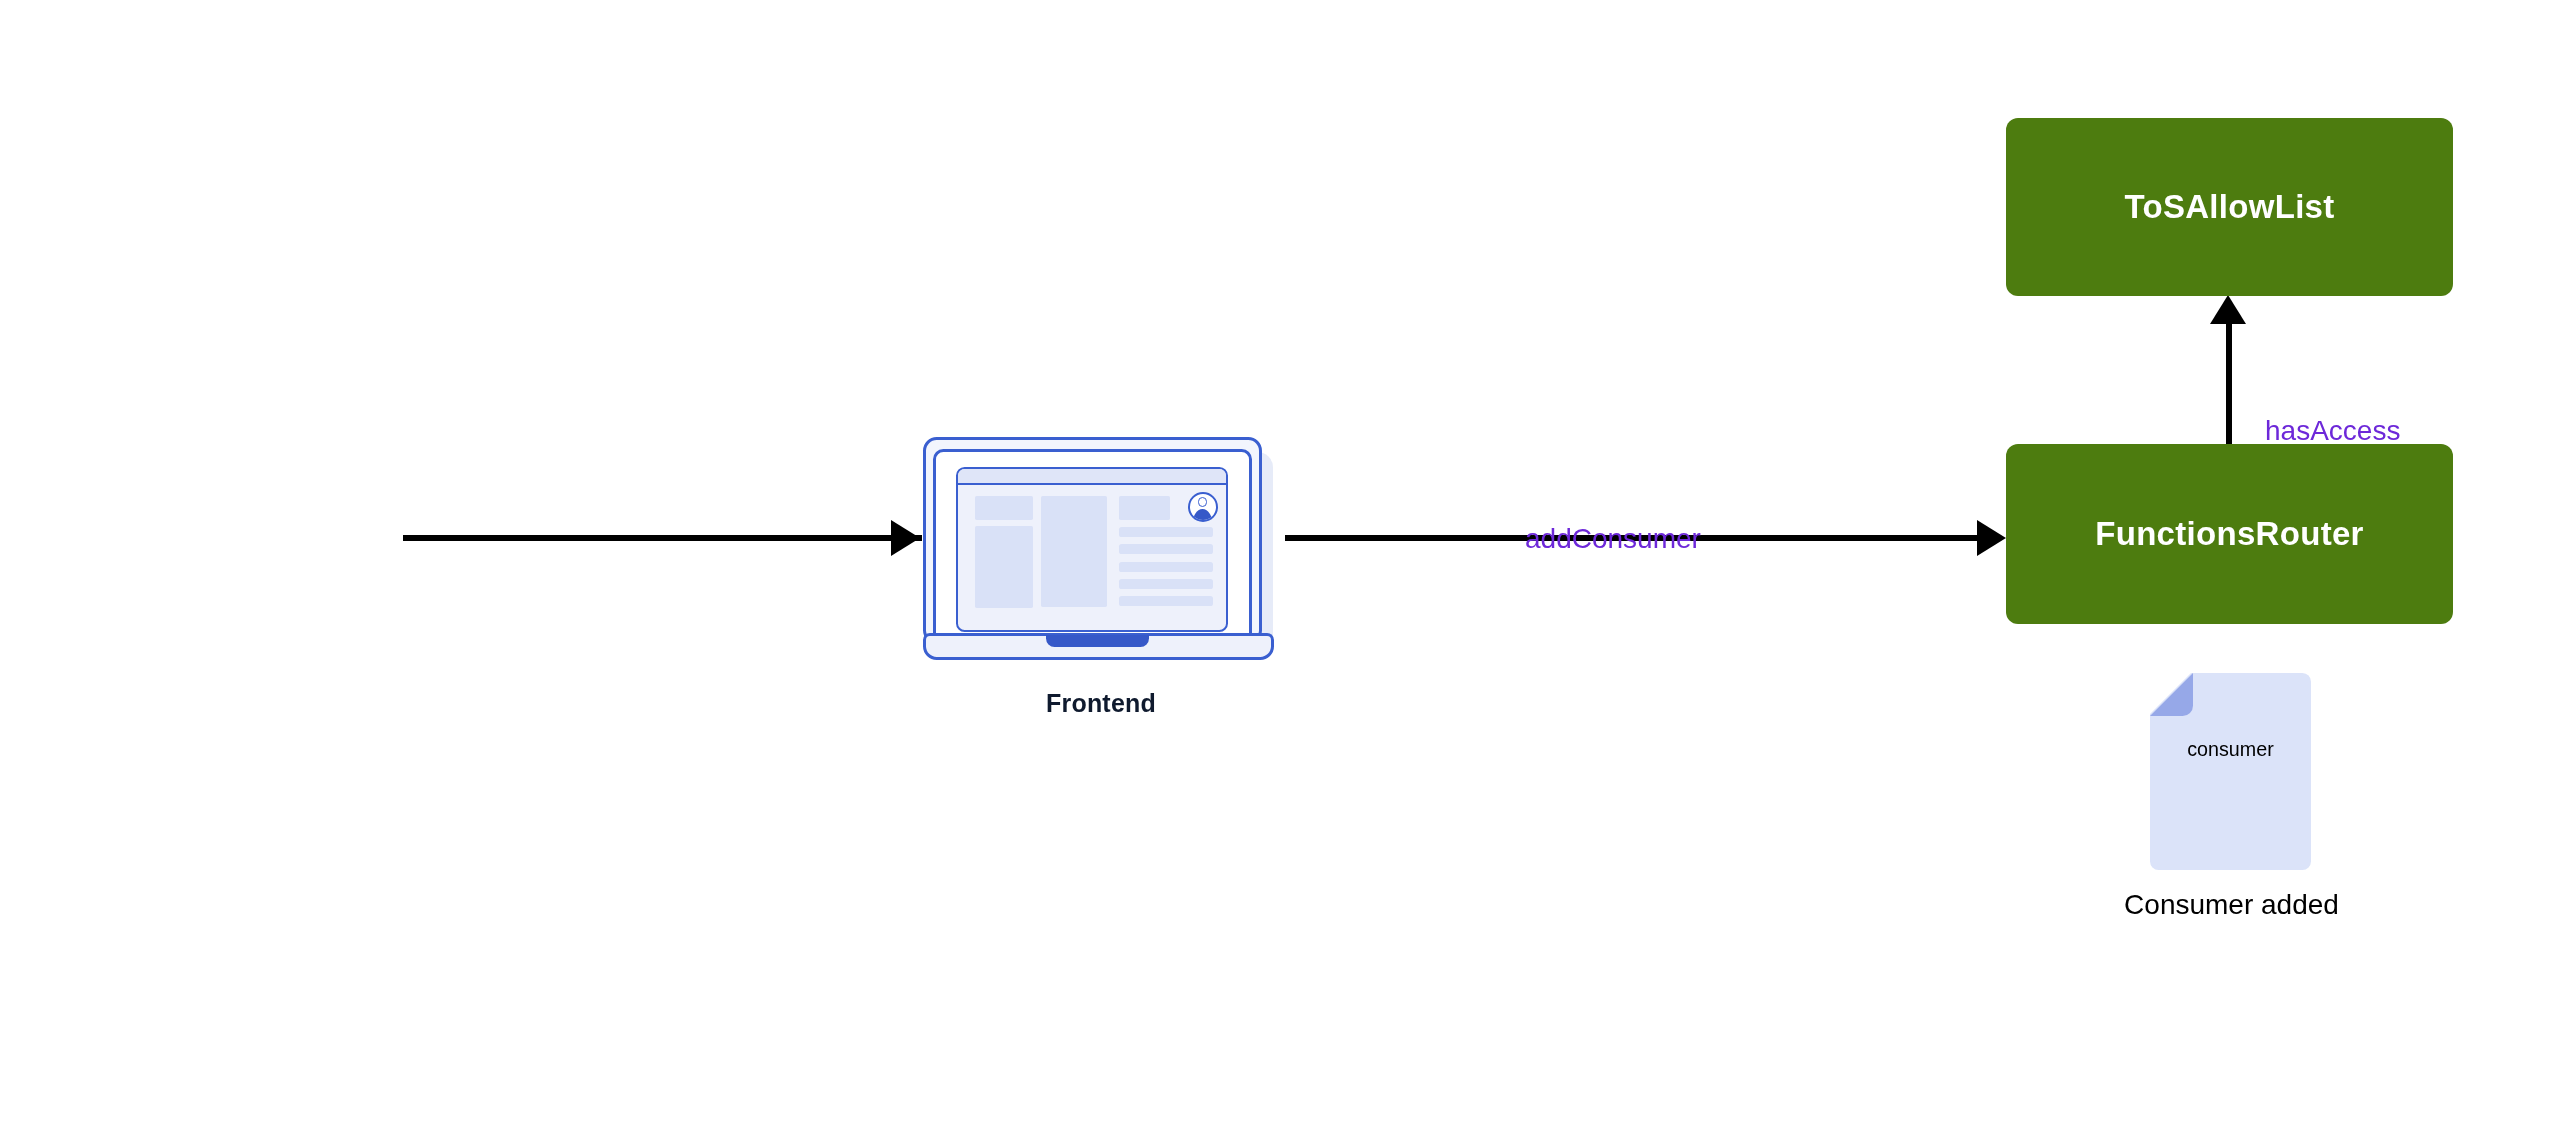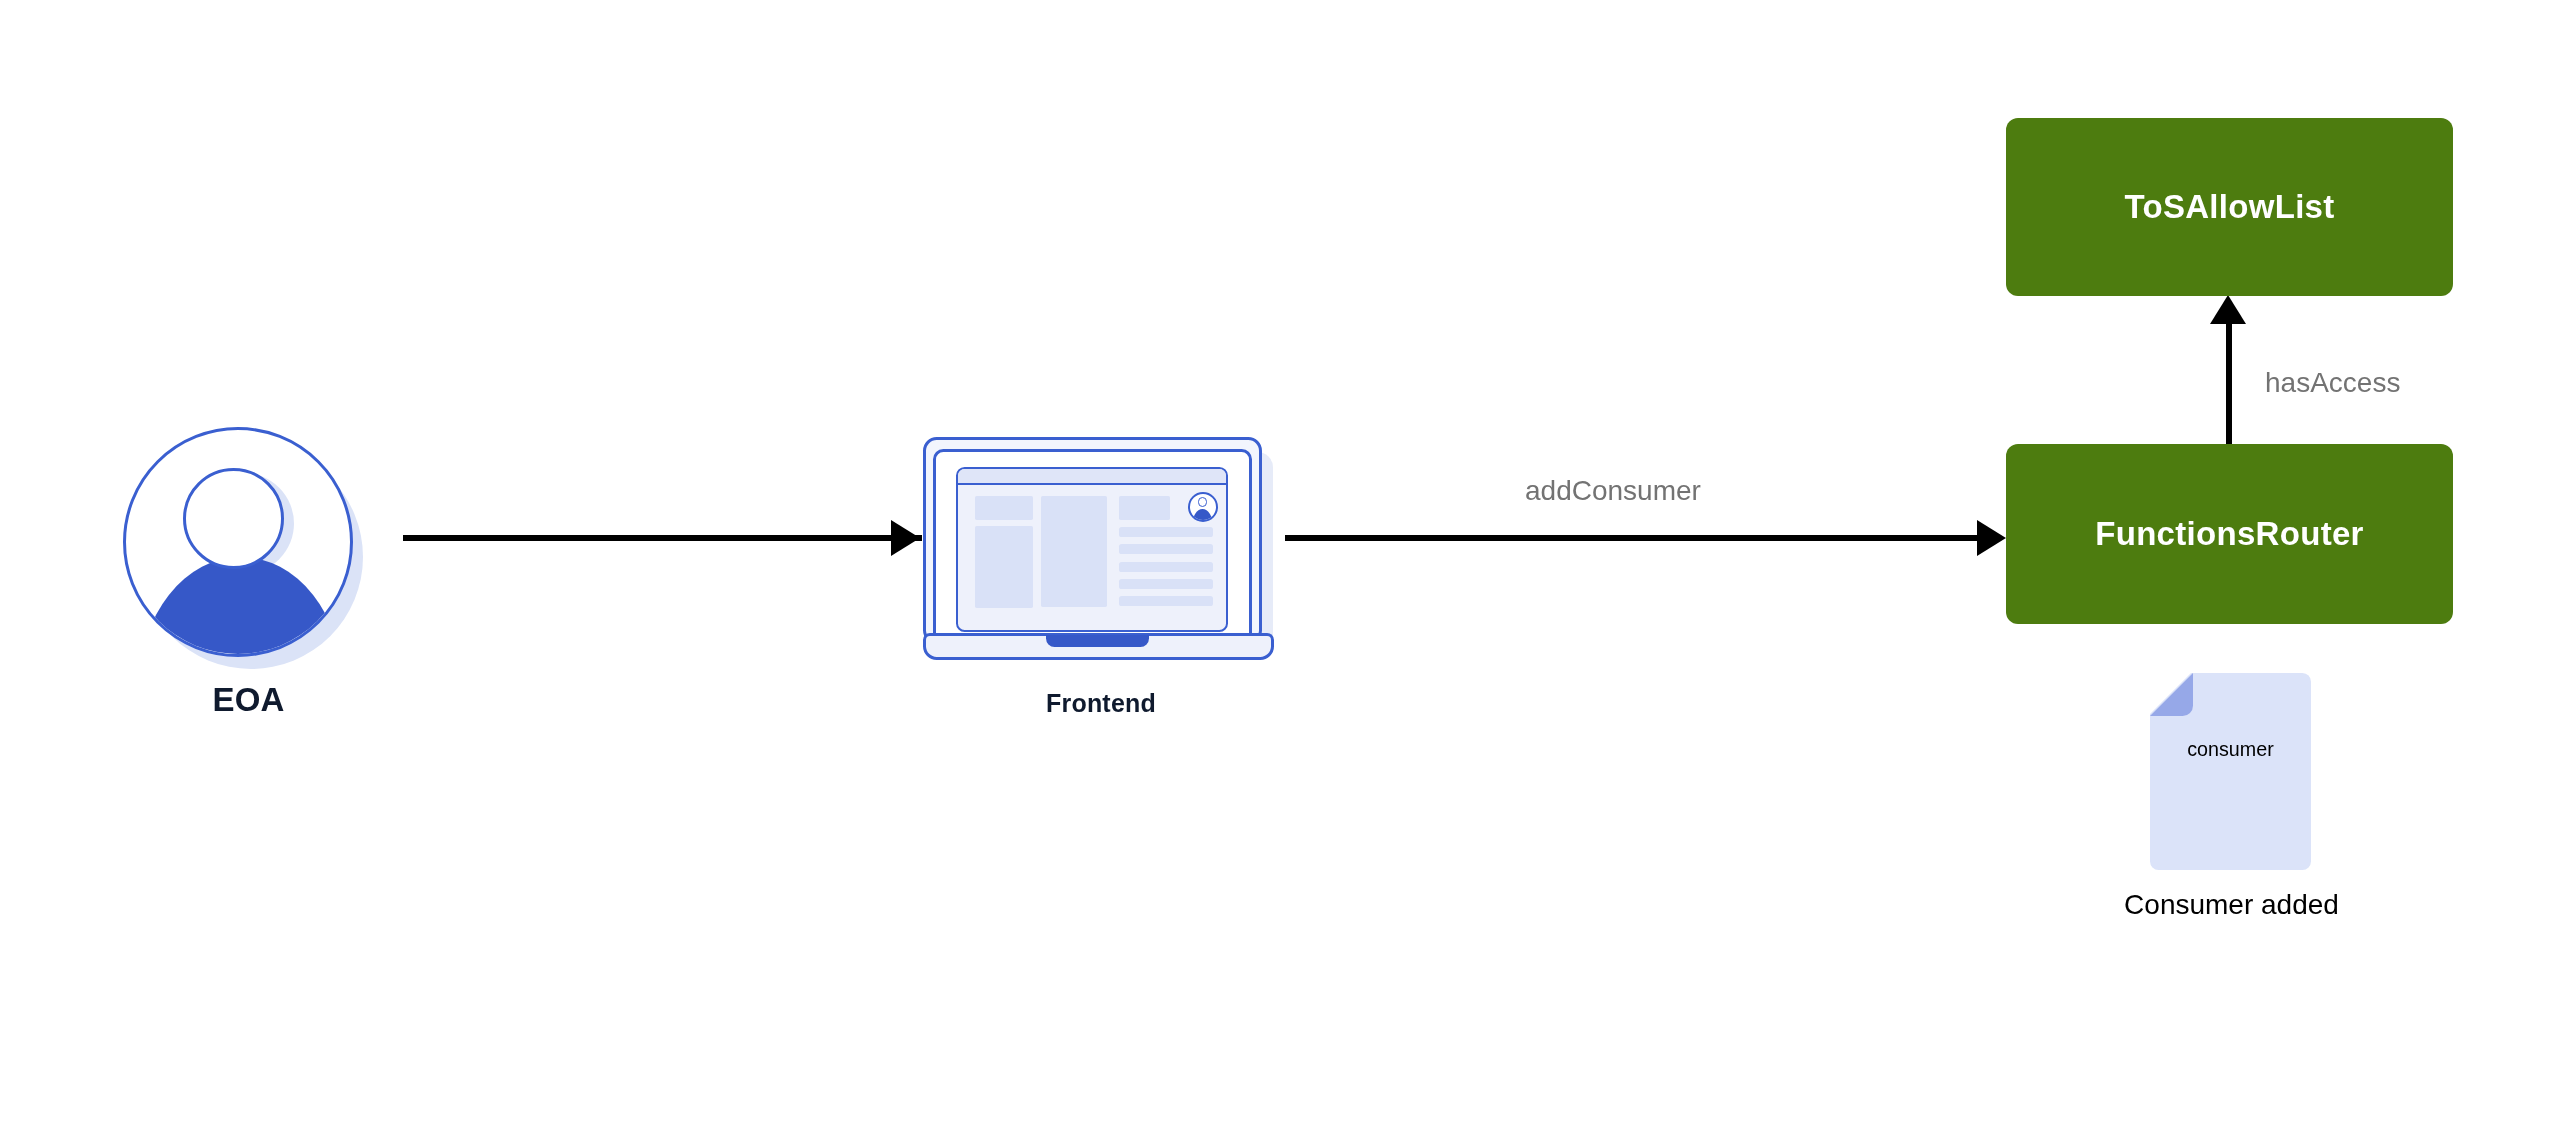--- a/index.html
+++ b/index.html
@@ -92,22 +92,23 @@
   .arrow-head-up {
     position: absolute;
     width: 0; height: 0;
     border-left: 18px solid transparent;
     border-right: 18px solid transparent;
     border-bottom: 29px solid #000000;
   }
   .edge-label {
     position: absolute;
     font-size: 28px;
-    color: #737373;
+    color: #6d28d9;
     white-space: nowrap;
+    margin-top: 48px;
   }
 
   
   #arrow1-line { left: 403px; top: 535px; width: 519px; height: 6px; }
   #arrow1-head { left: 891px; top: 520px; }
 
   
   #arrow2-line { left: 1285px; top: 535px; width: 702px; height: 6px; }
   #arrow2-head { left: 1977px; top: 520px; }
   #arrow2-label { left: 1525px; top: 475px; }
@@ -277,31 +278,20 @@
     text-align: center;
     font-size: 28px;
     color: #000000;
   }
 </style>
 </head>
 <body>
 
 <div id="canvas">
 
-  <div class="node" id="eoa-group">
-    <div id="eoa-avatar">
-      <div class="avatar-shadow"></div>
-      <div class="avatar-ring">
-        <div class="avatar-head-shadow"></div>
-        <div class="avatar-body"></div>
-        <div class="avatar-head"></div>
-      </div>
-    </div>
-    <div class="node-label" id="eoa-label">EOA</div>
-  </div>
 
   <div>
     <div class="arrow-line" id="arrow1-line"></div>
     <div class="arrow-head-right" id="arrow1-head"></div>
   </div>
 
   <div class="node" id="frontend-group">
     <div id="laptop">
       <div class="laptop-shadow"></div>
       <div class="laptop-lid">

